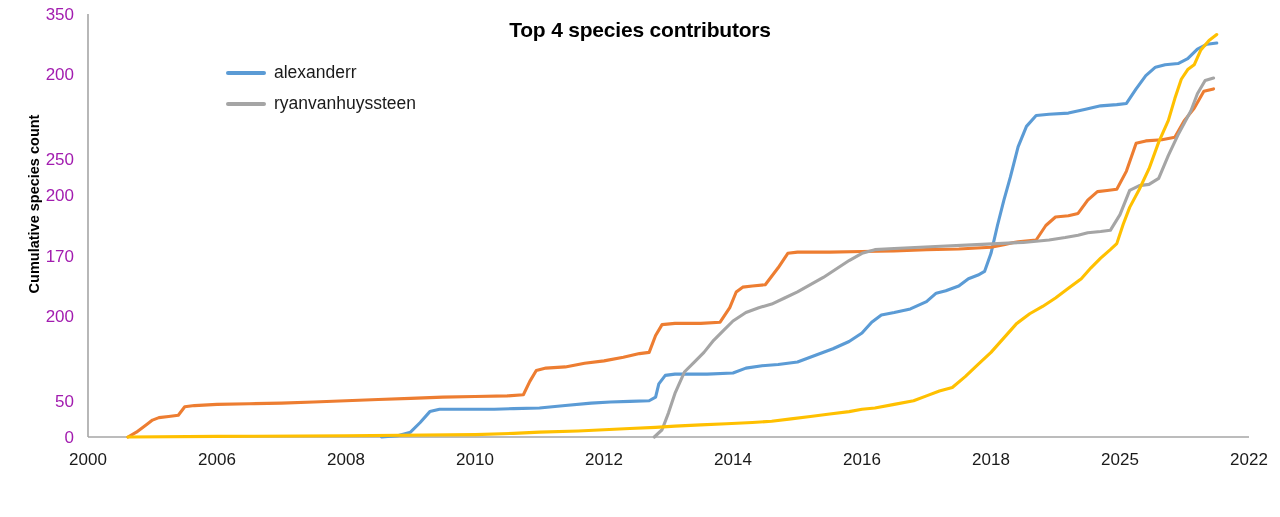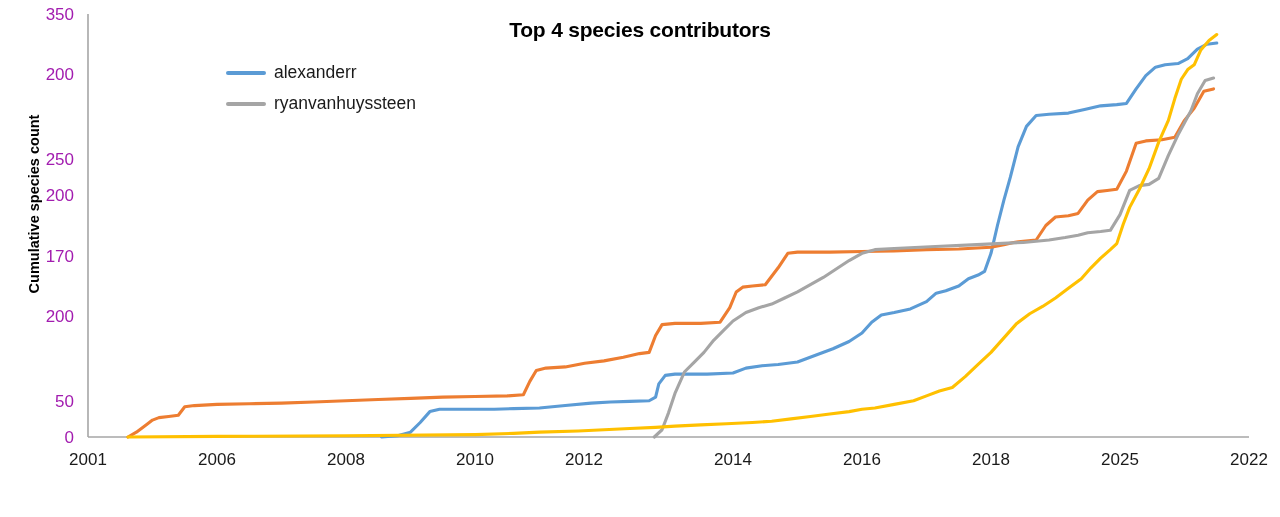--- a/index.html
+++ b/index.html
@@ -43,25 +43,25 @@
 
   <div class="ytick" style="left:14px;top:5px;">350</div>
   <div class="ytick" style="left:14px;top:65.4px;">200</div>
   <div class="ytick" style="left:14px;top:125.9px;margin-top:24px;">250</div>
   <div class="ytick" style="left:14px;top:186.3px;">200</div>
   <div class="ytick" style="left:14px;top:246.7px;">170</div>
   <div class="ytick" style="left:14px;top:307.1px;">200</div>
   <div class="ytick" style="left:14px;top:367.6px;margin-top:24px;">50</div>
   <div class="ytick" style="left:14px;top:428px;">0</div>
 
-  <div class="xtick" style="left:48px;">2001</div>
+  <div class="xtick" style="left:48px;">2000</div>
   <div class="xtick" style="left:177px;">2006</div>
   <div class="xtick" style="left:306px;">2008</div>
   <div class="xtick" style="left:435px;text-align:center;">2010</div>
-  <div class="xtick" style="left:544px;">2012</div>
+  <div class="xtick" style="left:564px;">2012</div>
   <div class="xtick" style="left:693px;">2014</div>
   <div class="xtick" style="left:822px;">2016</div>
   <div class="xtick" style="left:951px;">2018</div>
   <div class="xtick" style="left:1080px;">2025</div>
   <div class="xtick" style="left:1209px;">2022</div>
 
   <div class="legend">
     <div class="legend-row">
       <span class="legend-swatch" id="sw0" style="background: rgb(91, 155, 213);"></span>
       <span class="legend-label">alexanderr</span>

